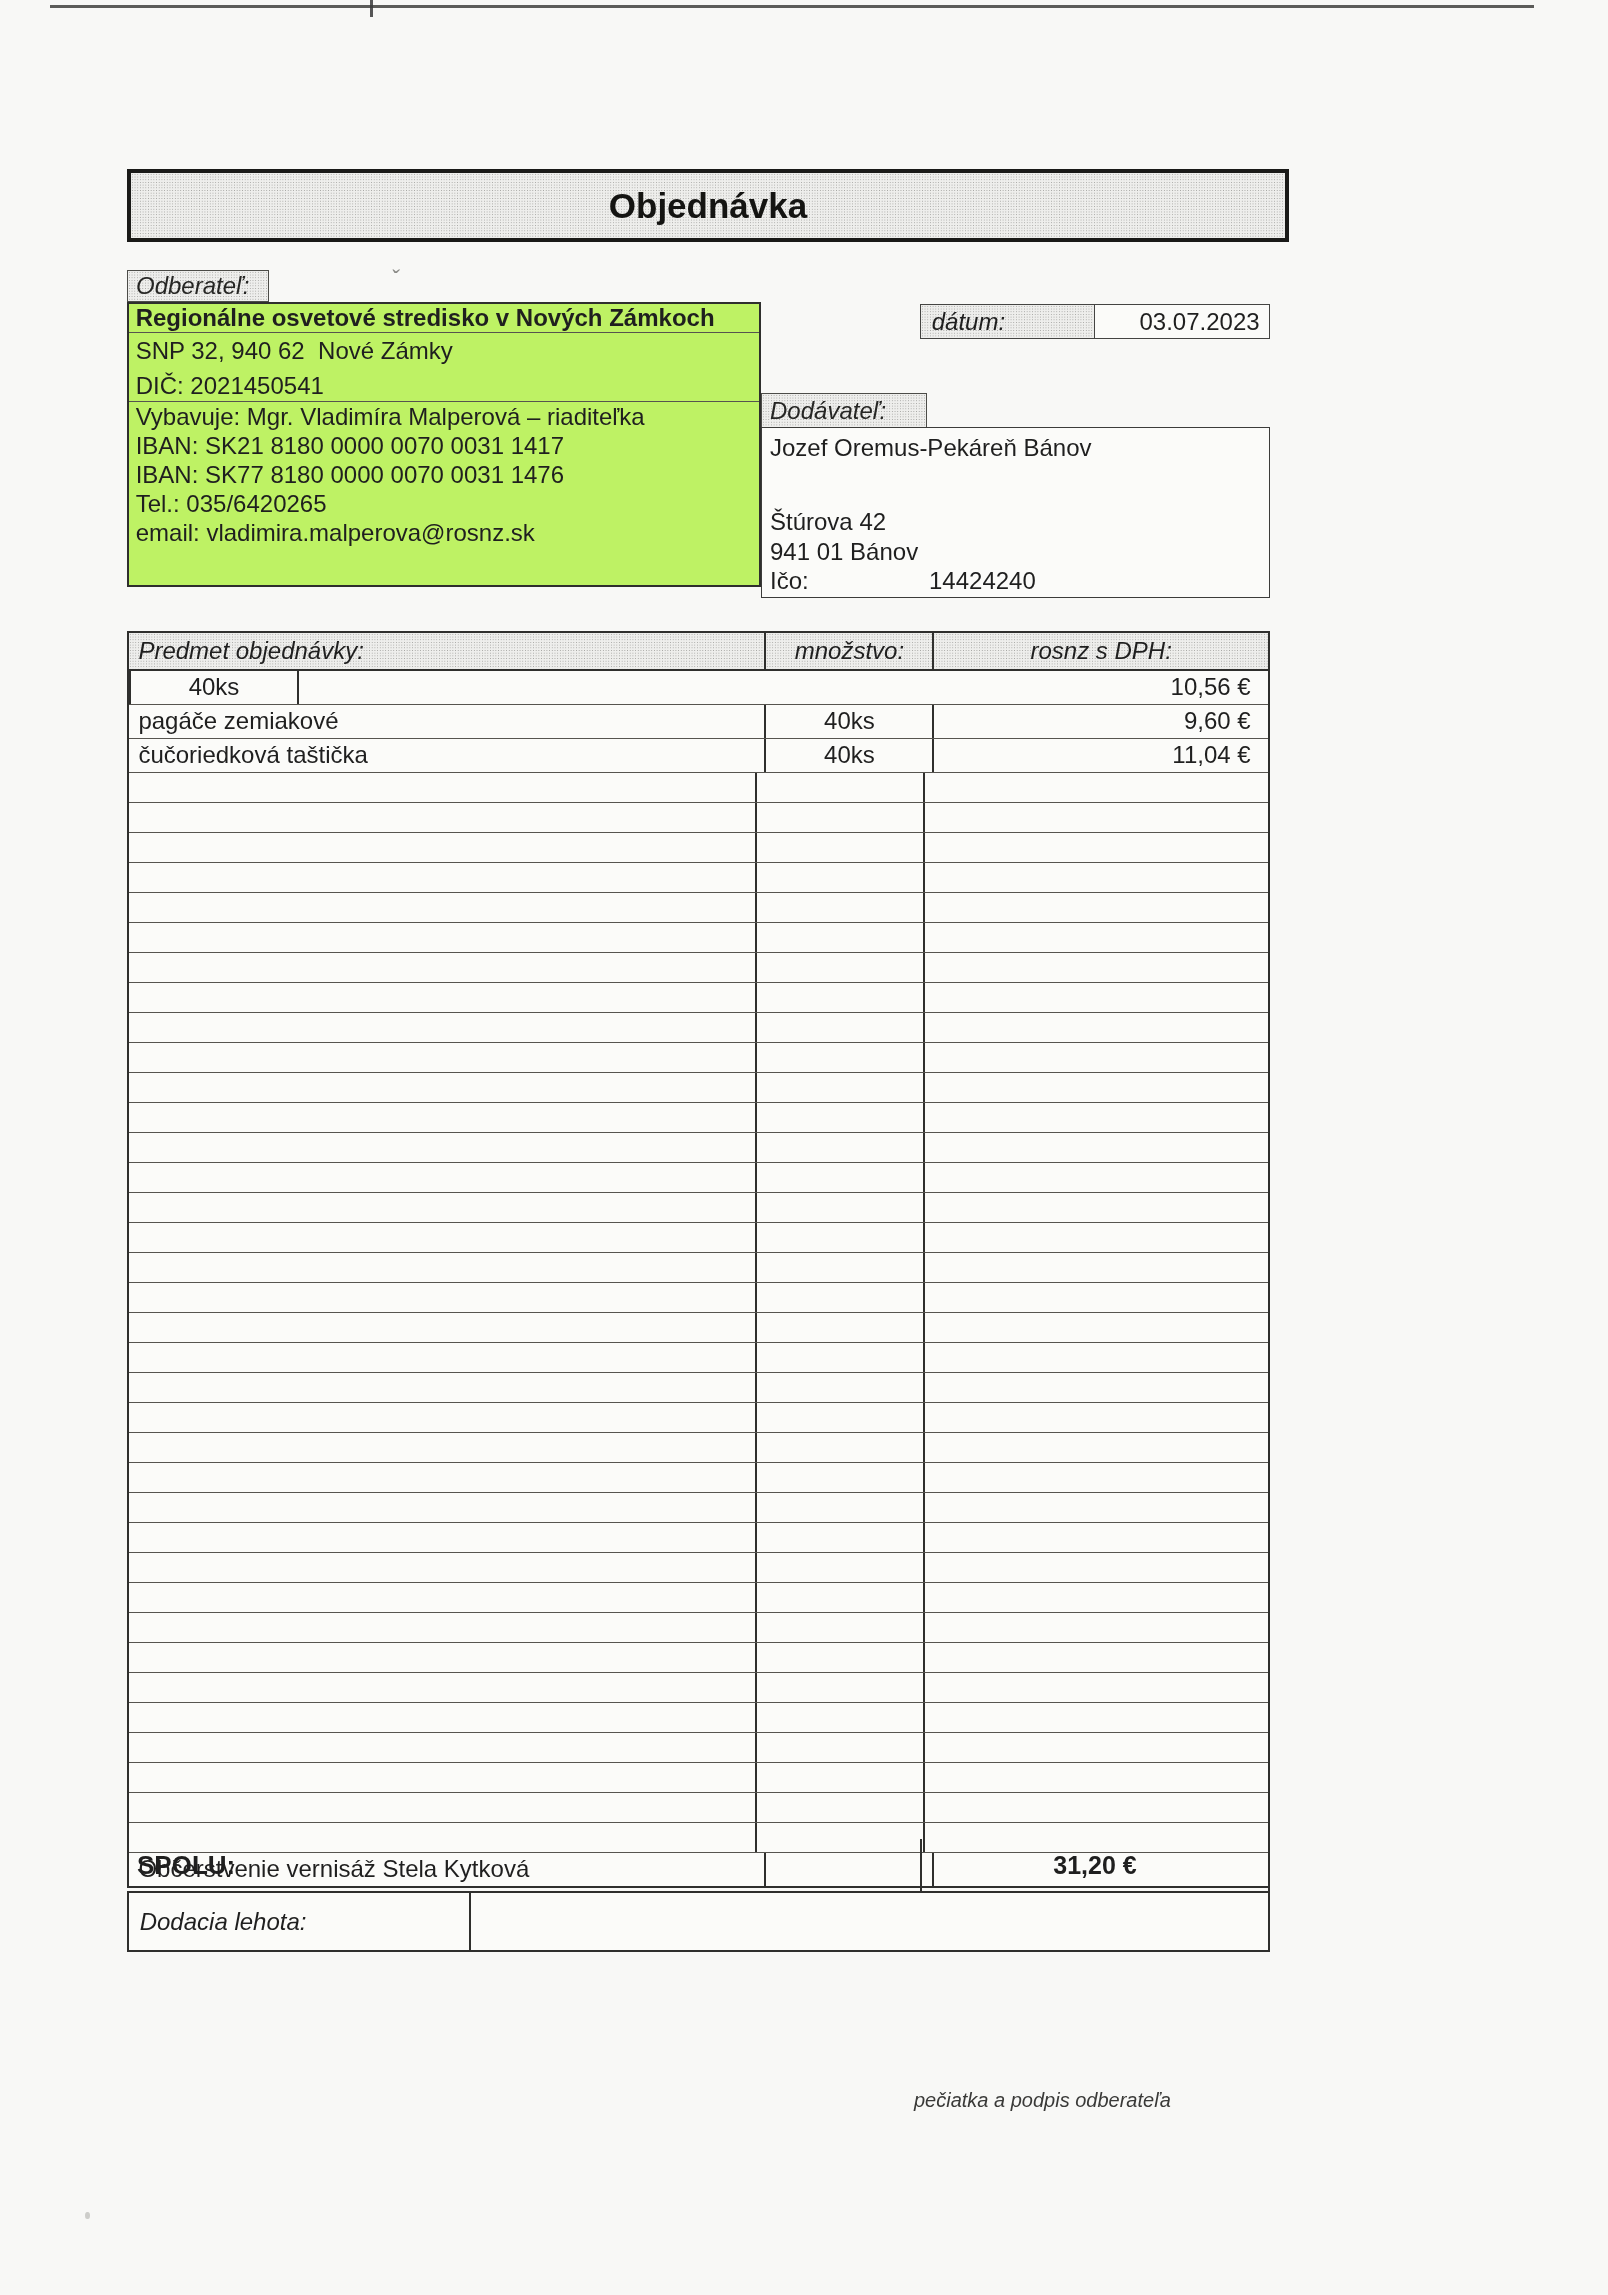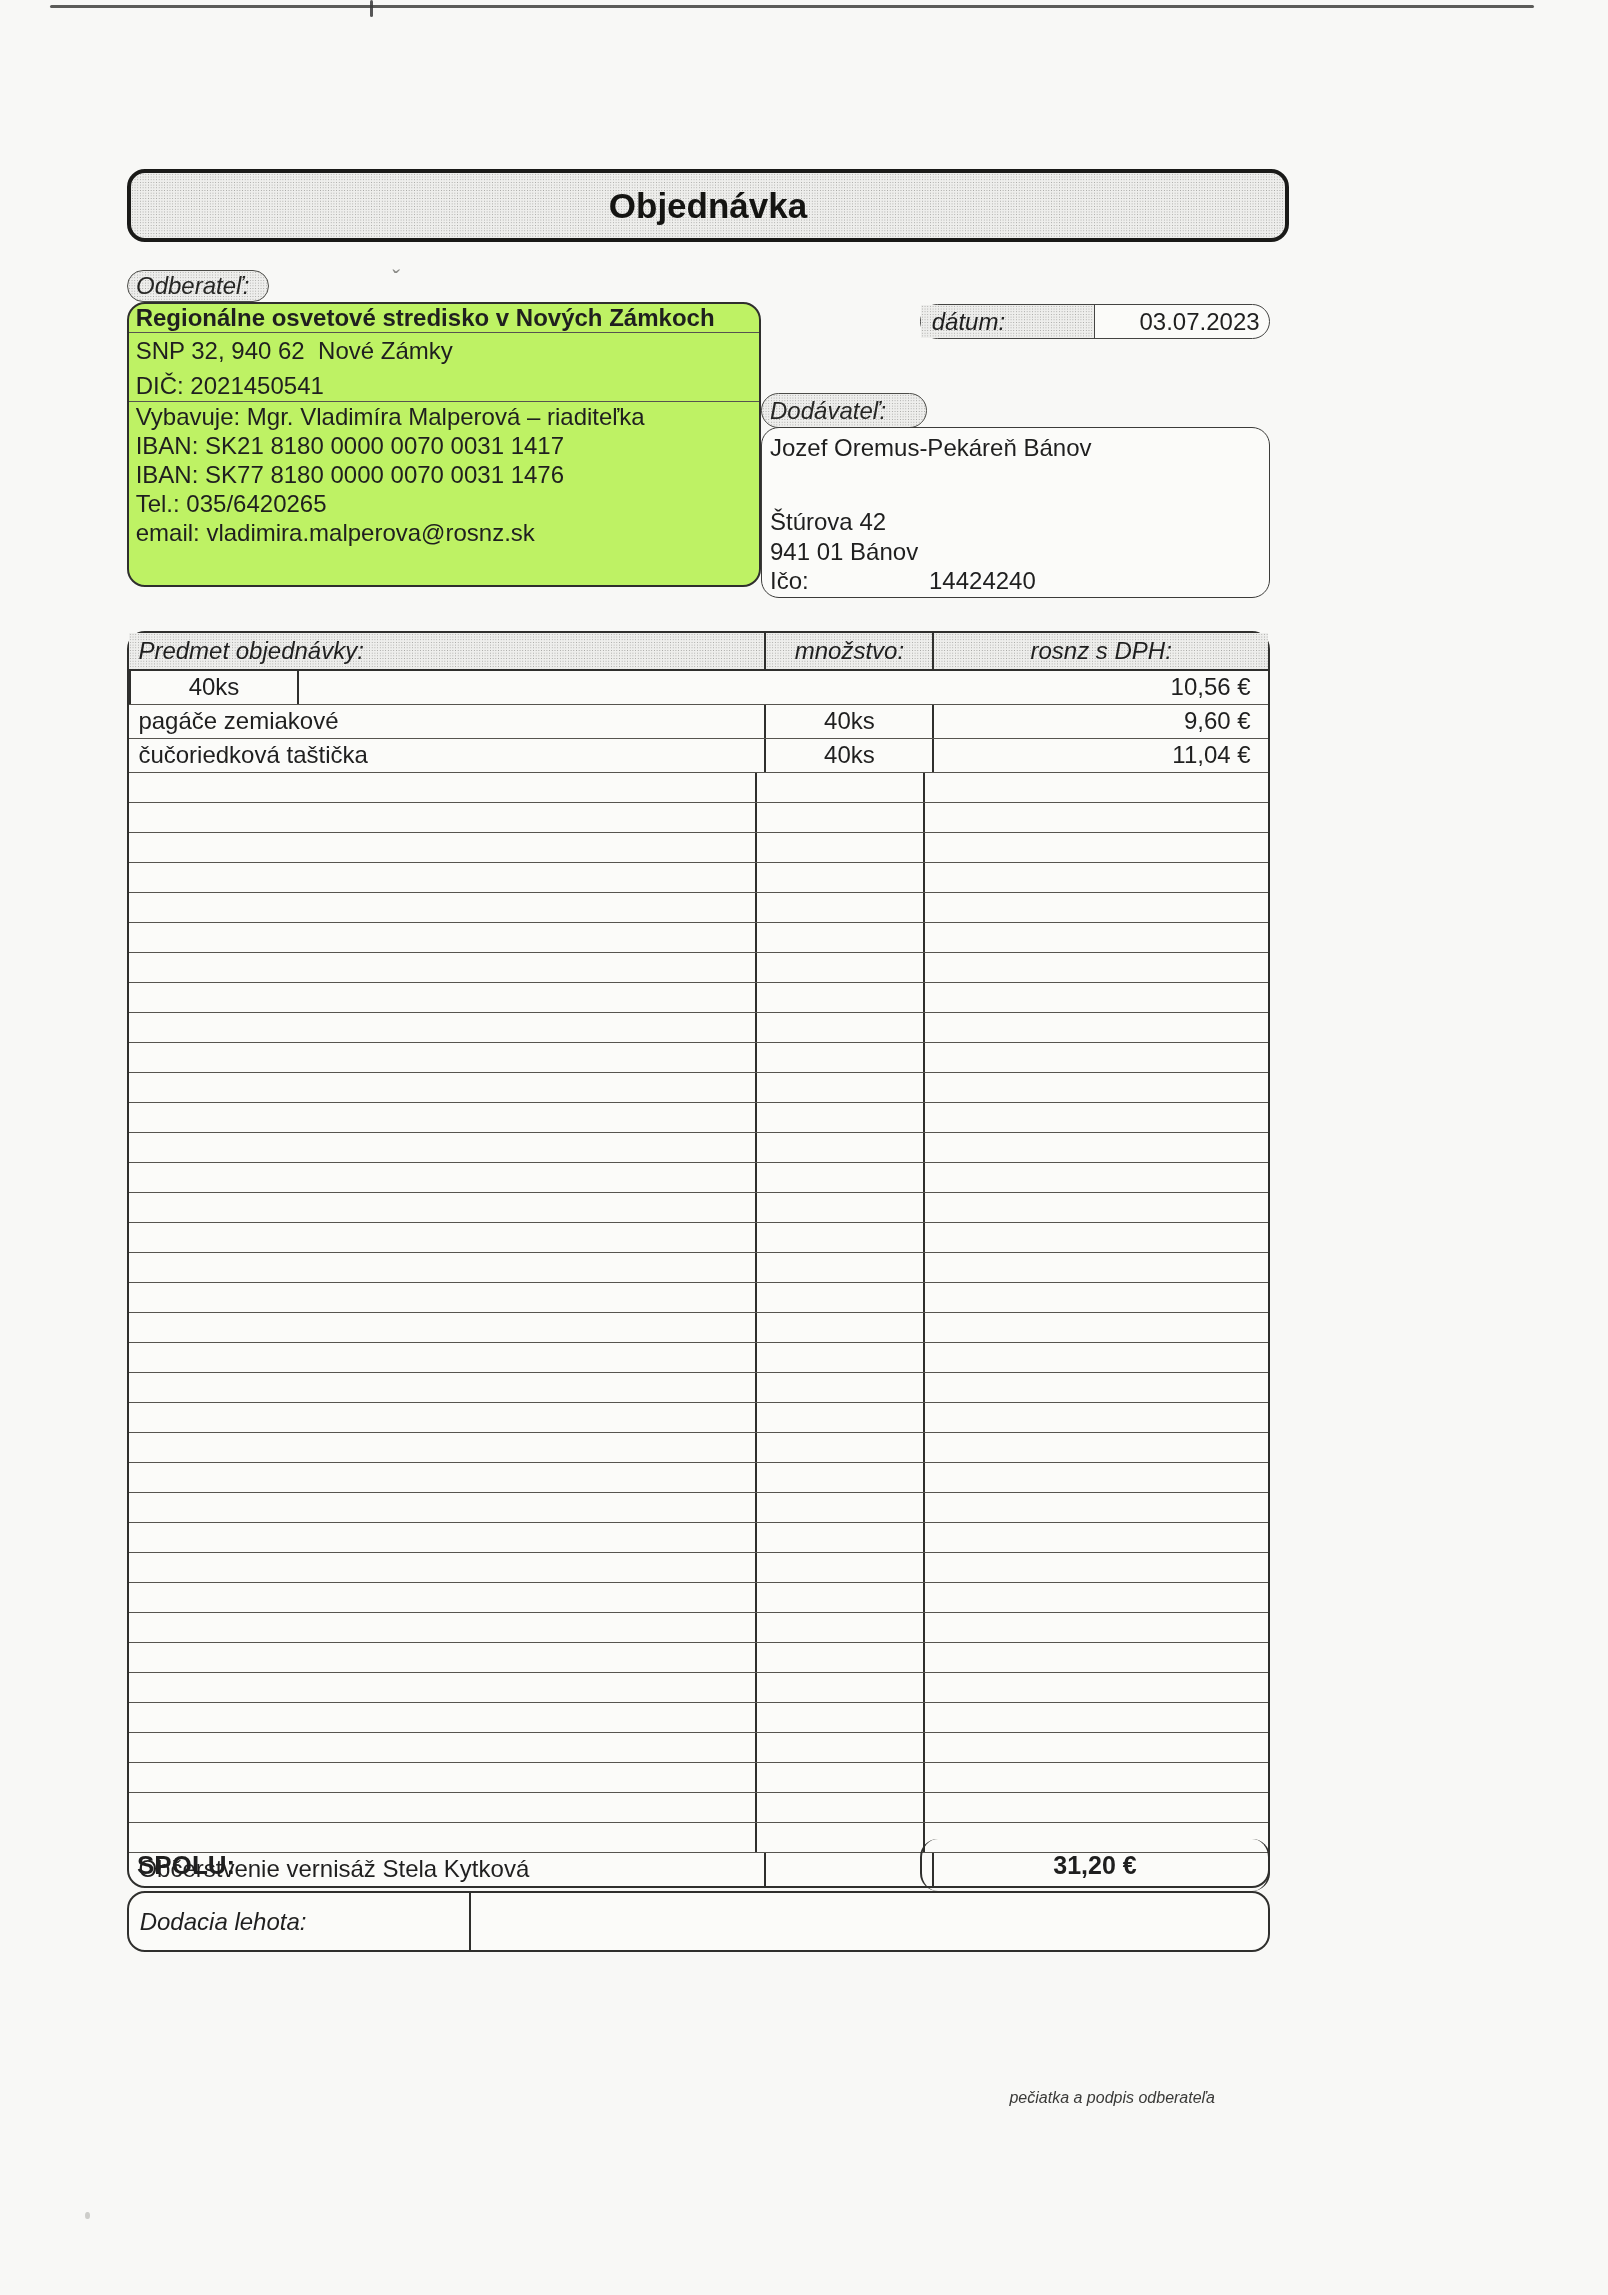--- a/index.html
+++ b/index.html
@@ -15,21 +15,21 @@
     font-family:"Liberation Sans","DejaVu Sans",sans-serif;
     color:var(--ink);
     font-size:24px;
     overflow:hidden;
   }
   .halftone{
     background-color:#eeeeec;
     background-image:radial-gradient(#a3a3a0 0.7px, rgba(0,0,0,0) 0.8px);
     background-size:2.7px 2.7px;
   }
-  .abs{position:absolute;box-sizing:border-box;border-radius:18px;}
+  .abs{position:absolute;box-sizing:border-box;}
 
   
   .scan-topline{left:50px;top:5.3px;width:1484px;height:2.7px;background:#454543;opacity:.88;}
   .scan-tick{left:370px;top:0;width:2.7px;height:17.4px;background:#39393a;opacity:.85;}
   .scan-squiggle{left:391px;top:266px;color:#8a8a86;font-size:23px;font-style:italic;}
   .speck{width:4.7px;height:7.3px;border-radius:50%;background:#7d7d79;opacity:.6;}
 
   
   .title-box{
     left:127px;top:169px;width:1162px;height:73px;
@@ -112,22 +112,22 @@
   .delivery-box{
     left:127px;top:1891px;width:1143px;height:61px;
     border:2px solid var(--bc);display:flex;background:#fbfbf9;
   }
   .dl-label{width:329px;border-right:2px solid var(--bc);font-style:italic;
     display:flex;align-items:center;padding-left:10.7px;}
   .dl-value{flex:1;display:flex;align-items:center;justify-content:center;}
 
   
   .signature-hint{
-    left:914px;top:2089px;width:301px;text-align:right;
-    font-style:italic;font-size:16px;color:#3a3a38;
+    left:914px;top:2089px;width:301px;text-align:left;
+    font-style:italic;font-size:20px;color:#3a3a38;
   }
 </style>
 </head>
 <body>
 
 <div class="page">
 
   <div class="abs scan-topline"></div>
   <div class="abs scan-tick"></div>
   <div class="abs scan-squiggle">ˇ</div>

